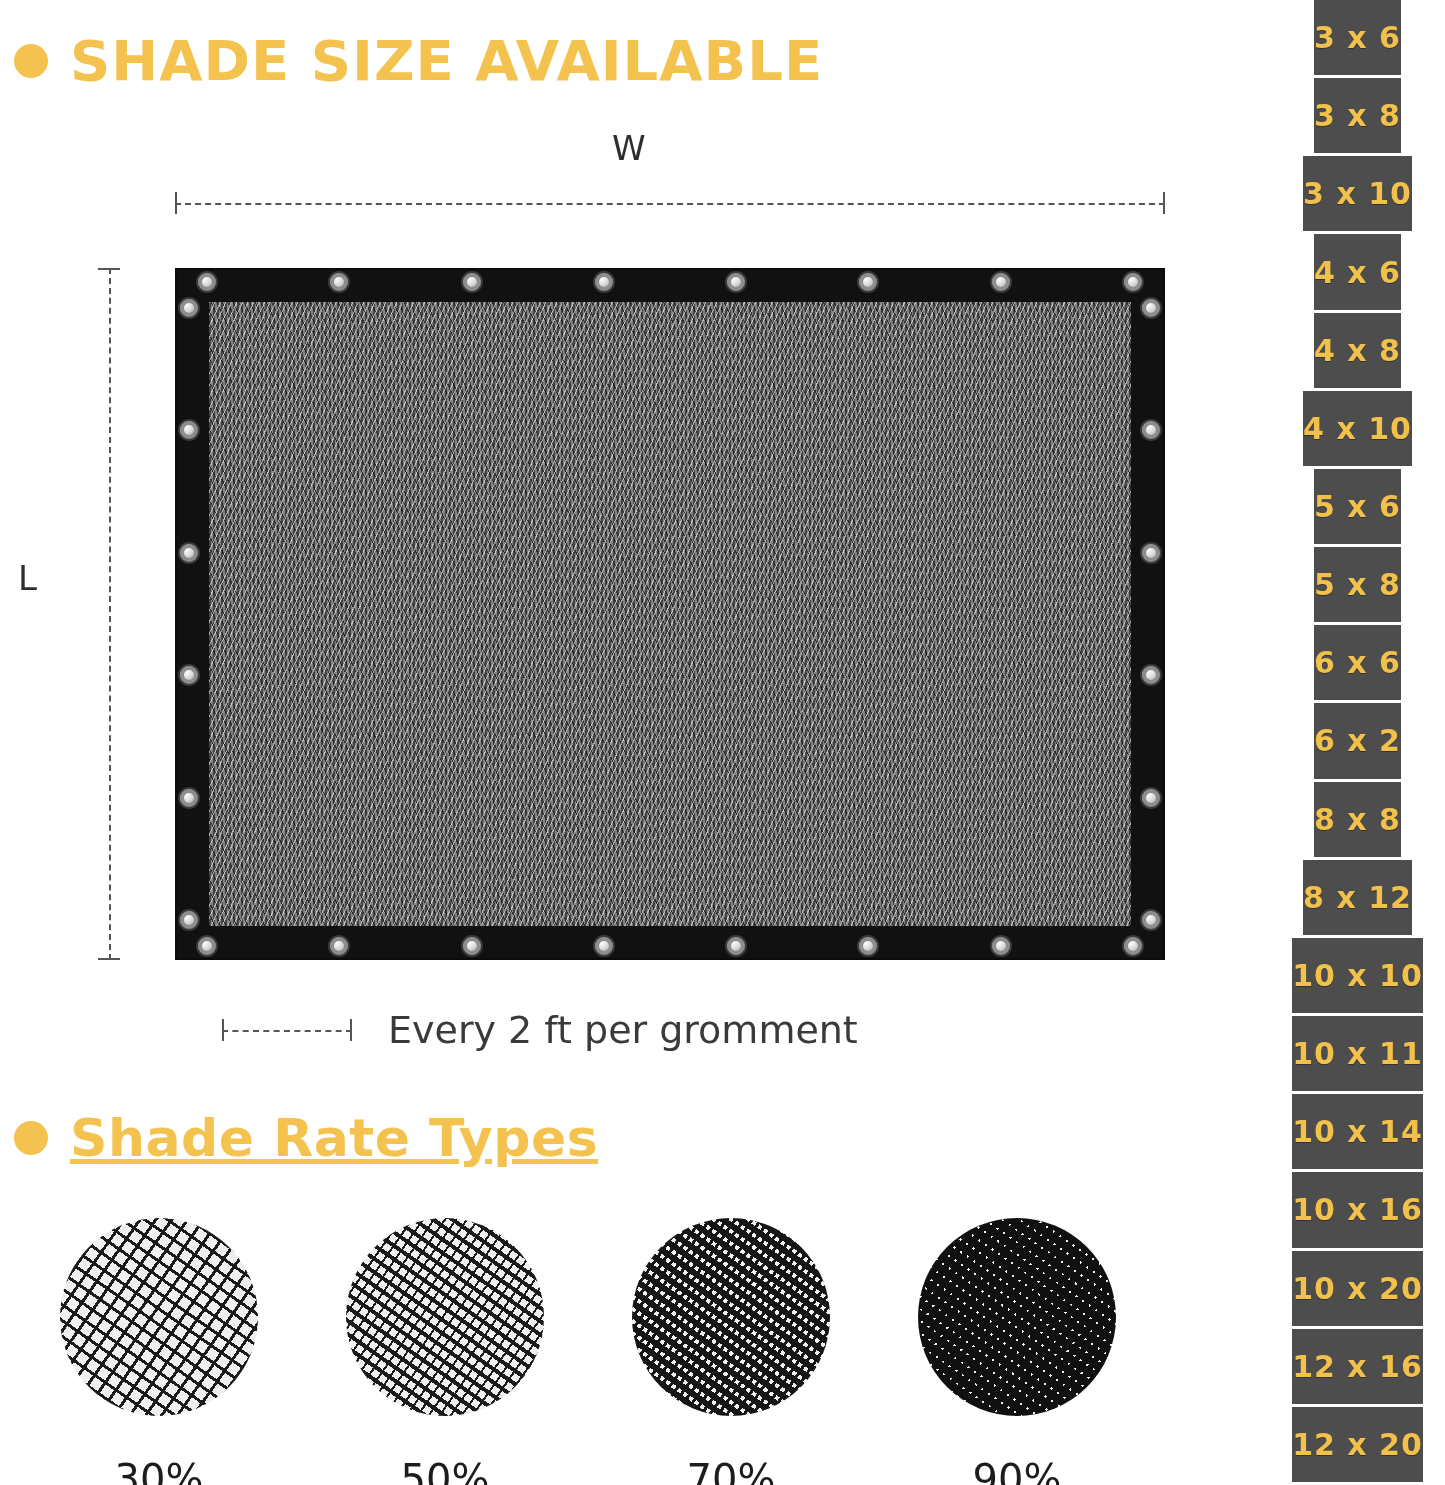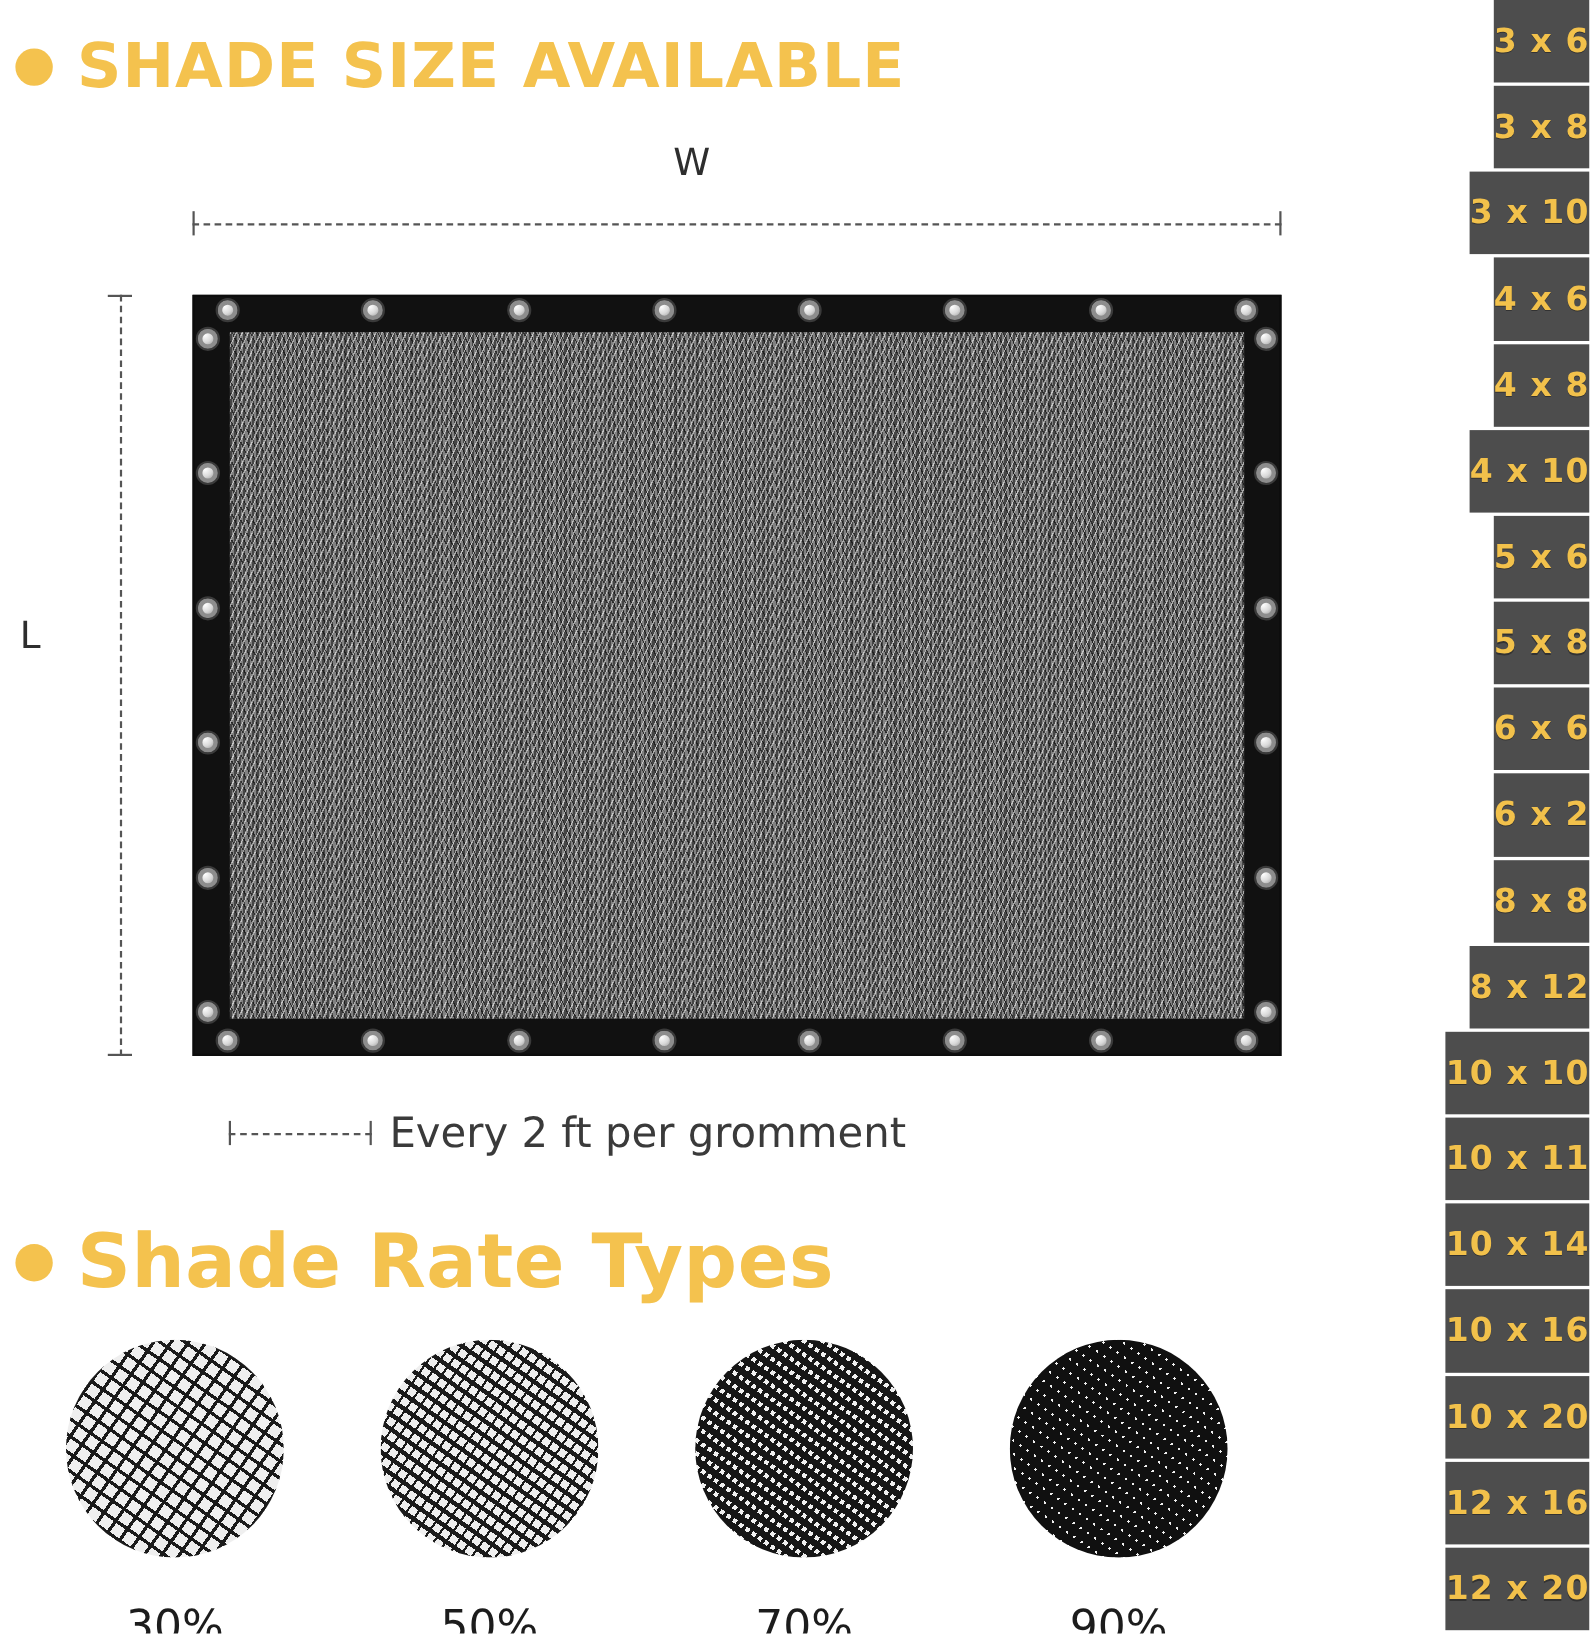--- a/index.html
+++ b/index.html
@@ -18,21 +18,21 @@
   
   #size-list {
     position: absolute;
     top: 0;
     right: 0;
     width: 175px;
     height: 1485px;
     display: flex;
     flex-direction: column;
     justify-content: flex-start;
-    align-items: flex-end;
+    align-items: center;
   }
   .size-chip {
     flex: 1 1 0;
     margin: 0 0 3px 0;
     background: #4d4d4d;
     color: #f2c14b;
     font-family: "DejaVu Sans", sans-serif;
     font-size: 30px;
     font-weight: bold;
     display: flex;
@@ -80,23 +80,24 @@
     letter-spacing: 1px;
     font-family: "DejaVu Sans", sans-serif;
   }
 
   #heading-shade-rate {
     position: absolute;
     left: 14px;
     top: 1108px;
   }
   #heading-shade-rate .heading-text {
-    font-size: 68px;
+    font-size: 52px;
     letter-spacing: 0.5px;
     font-family: "DejaVu Sans", sans-serif;
+    text-decoration: underline;
   }
 
   
   #tarp-wrapper {
     position: absolute;
     left: 175px;
     top: 268px;
     width: 990px;
     height: 692px;
   }
@@ -184,25 +185,25 @@
     height: 2px;
     width: 22px;
     background: #555;
   }
   #l-dim .cap-t { top: 0; }
   #l-dim .cap-b { bottom: 0; }
 
   
   #grommet-note {
     position: absolute;
-    left: 208px;
+    left: 222px;
     top: 1008px;
     display: flex;
     align-items: center;
-    gap: 16px;
+    gap: 36px;
   }
   #grommet-dim {
     position: relative;
     width: 130px;
     height: 22px;
   }
   #grommet-dim .line {
     position: absolute;
     top: 11px;
     left: 0;

